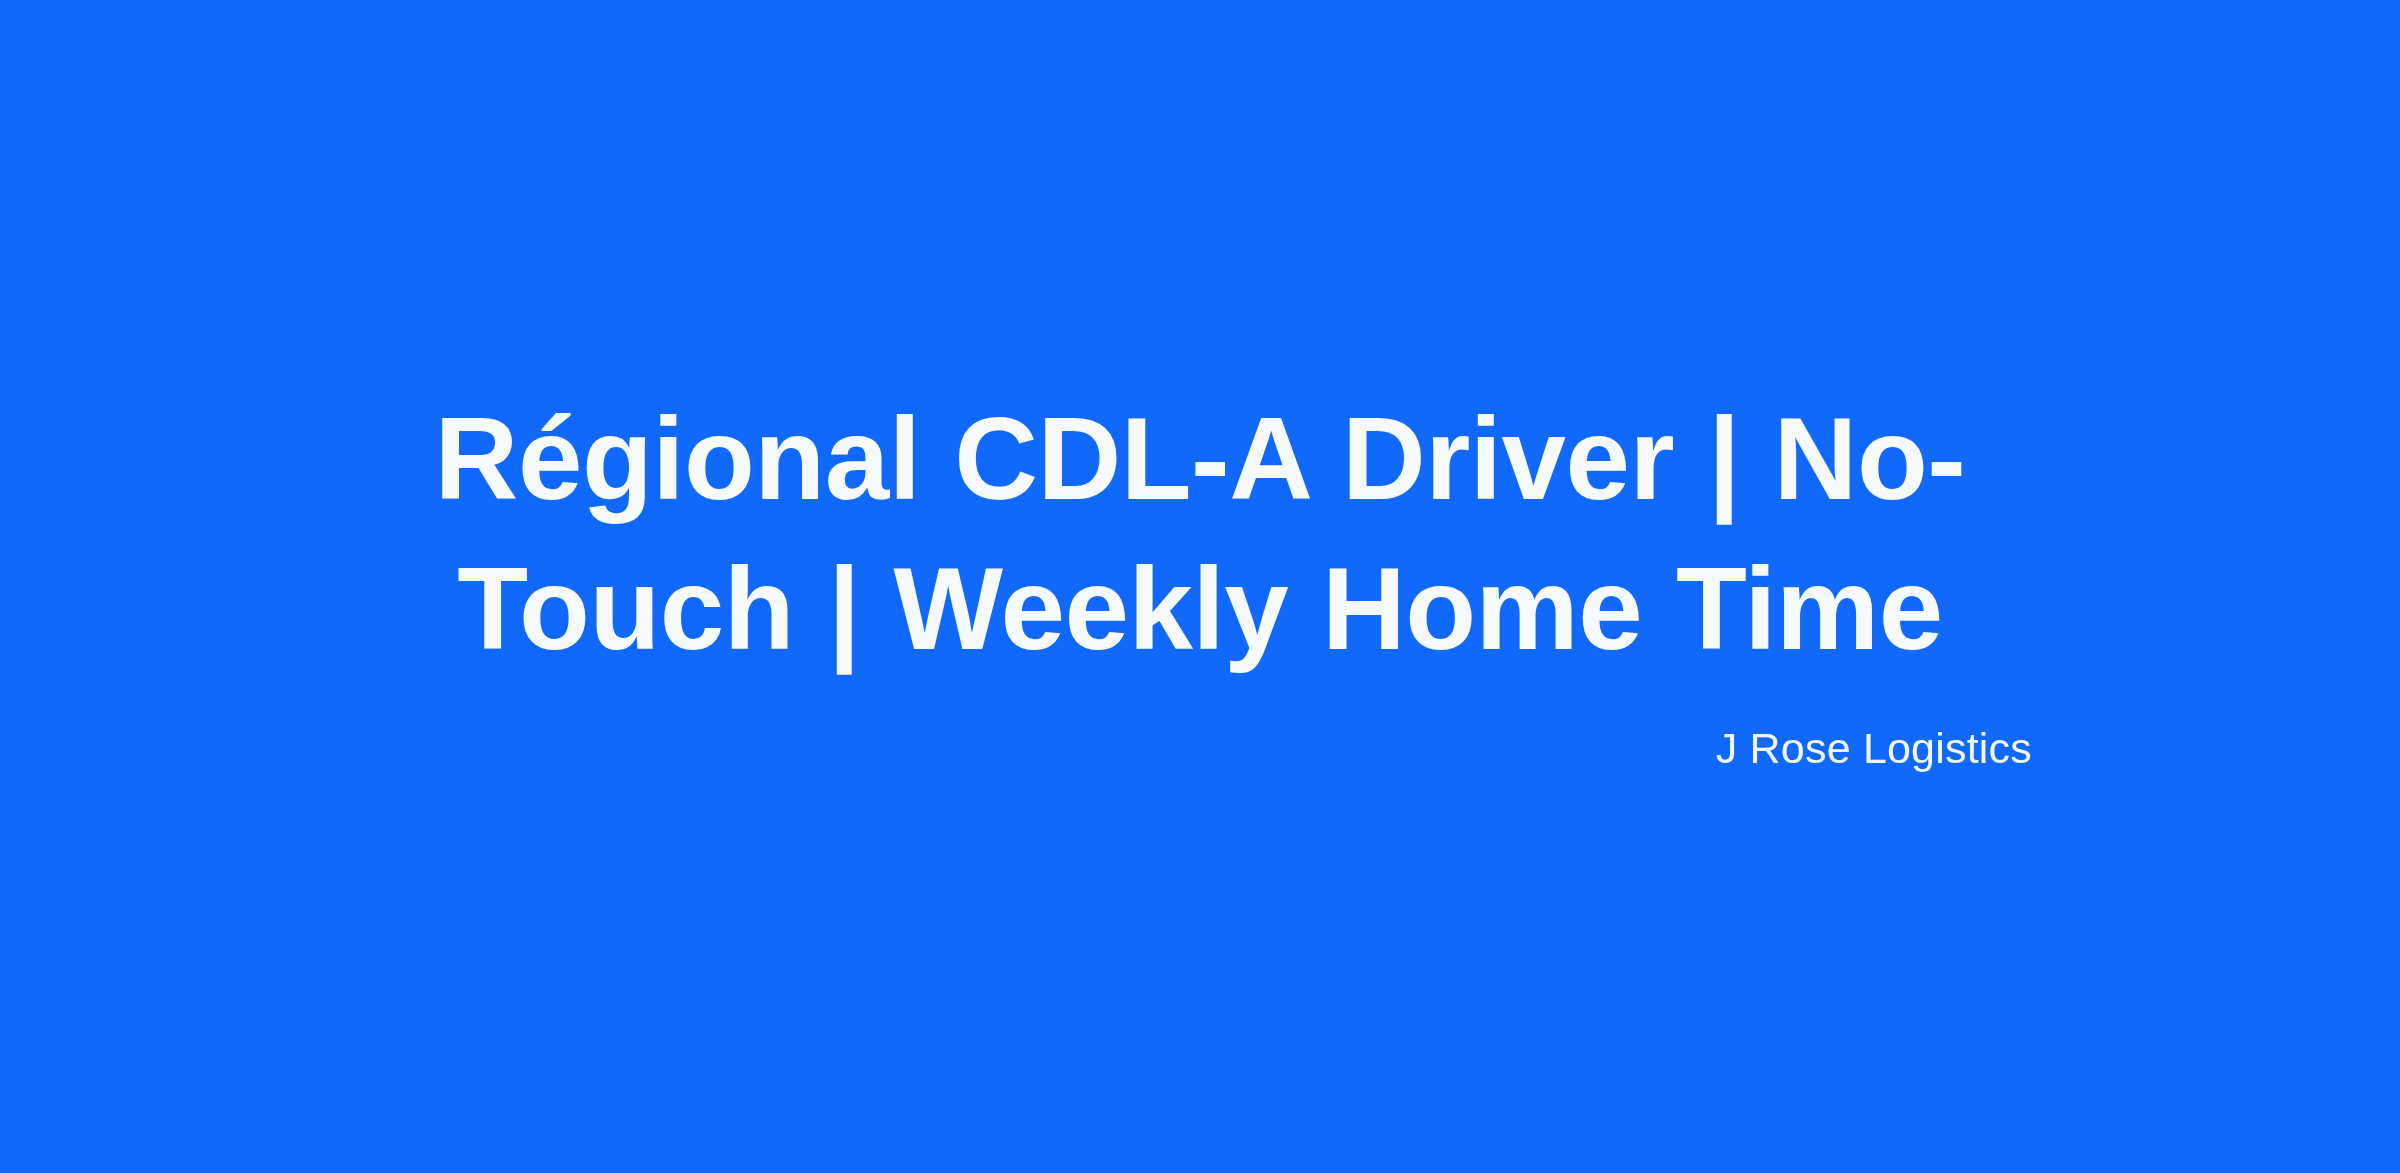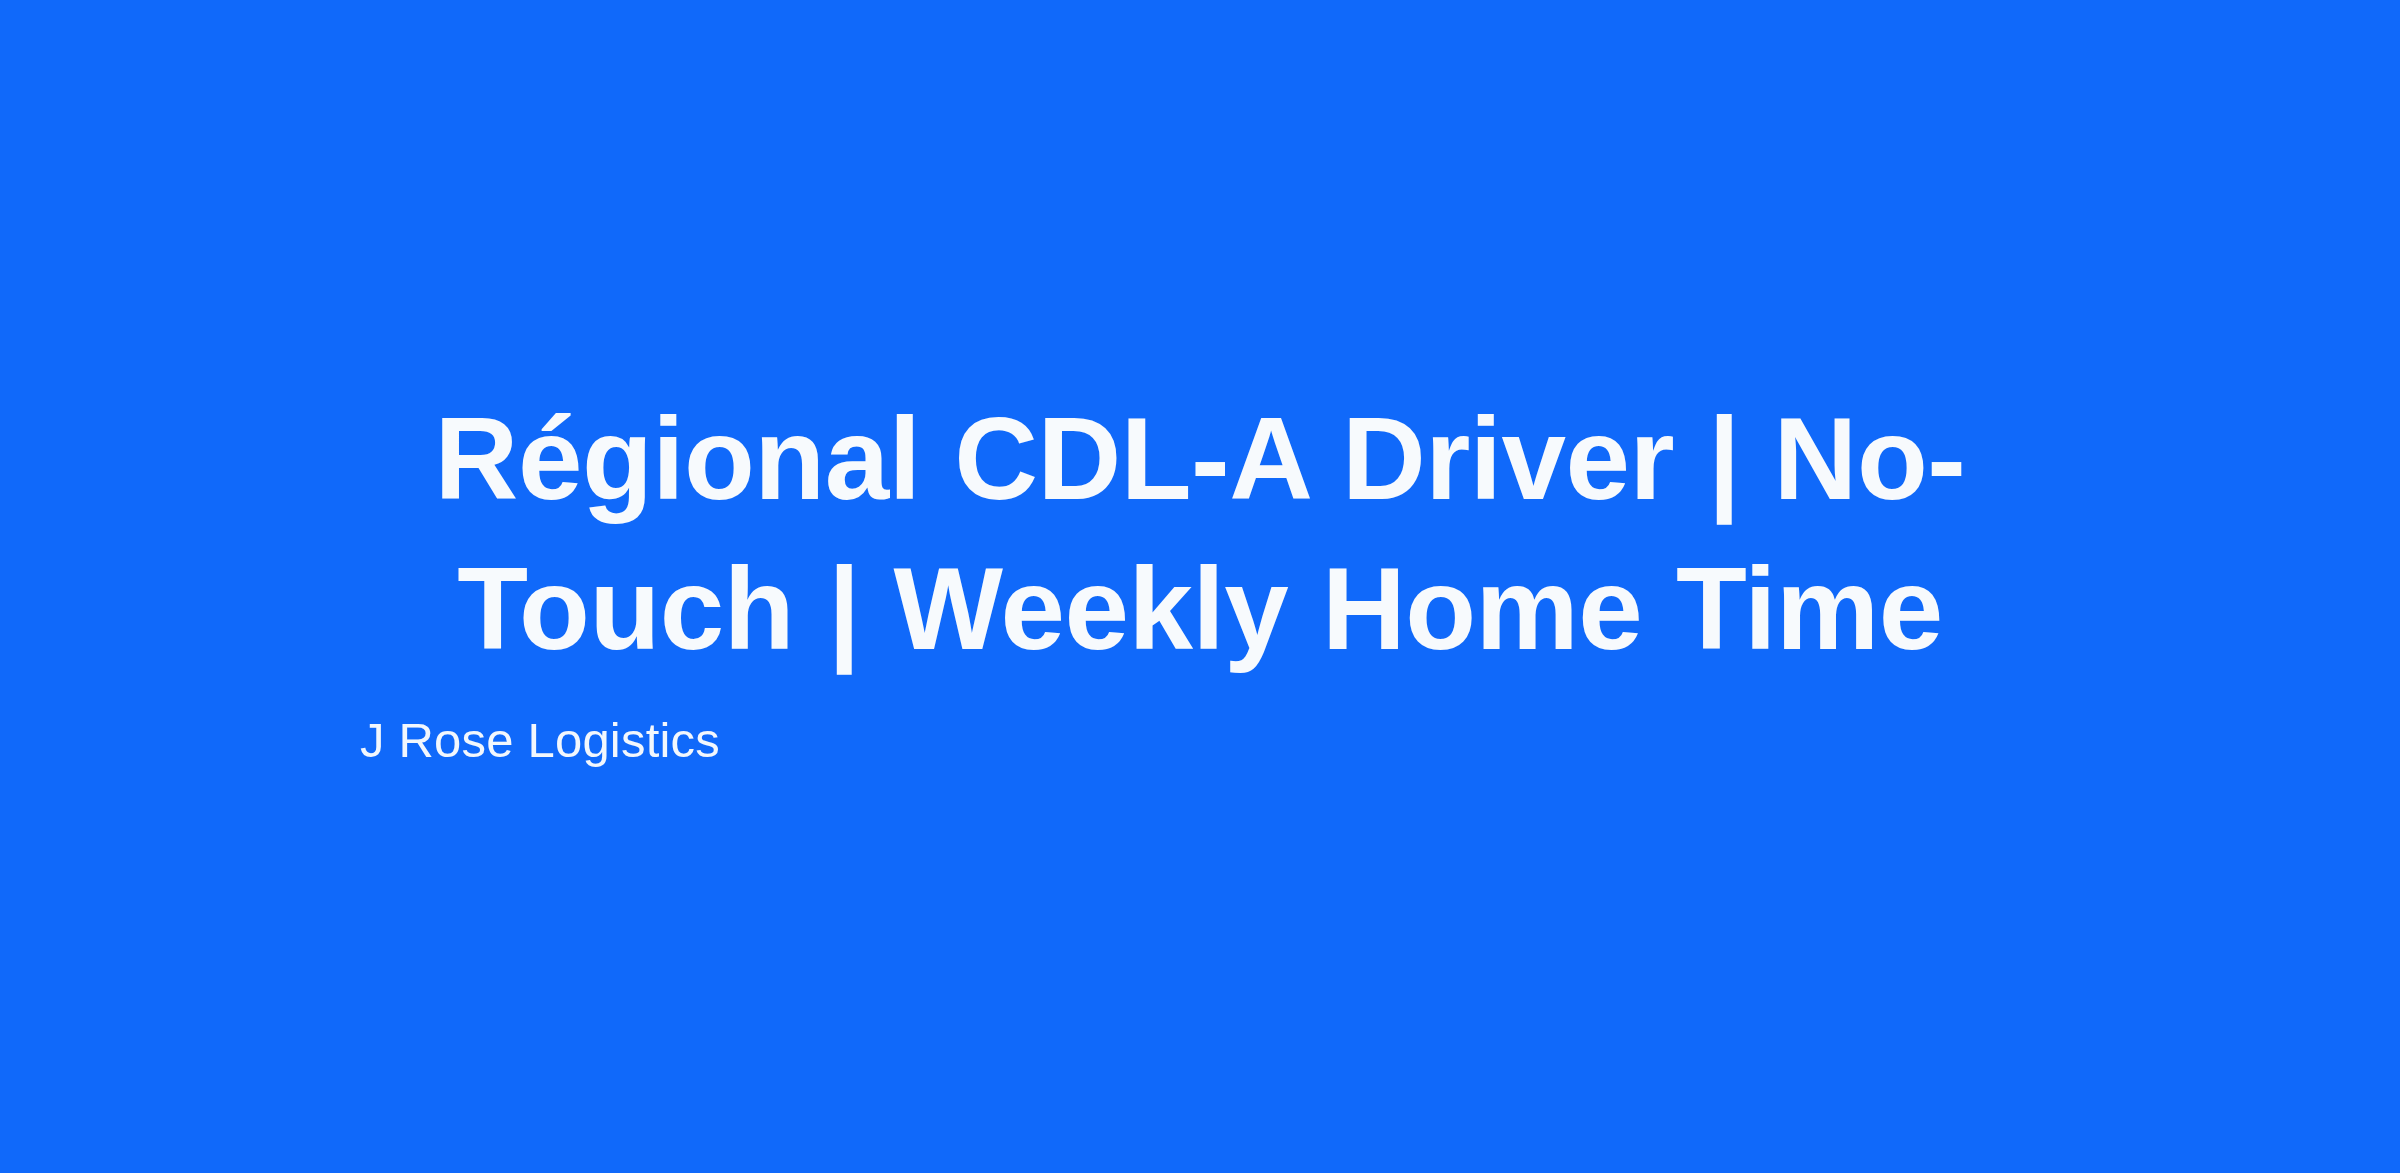--- a/index.html
+++ b/index.html
@@ -43,28 +43,28 @@
     font-size: 116px;
     line-height: 150px;
     font-weight: 700;
     letter-spacing: -0.5px;
     color: #f7fafd;
     text-align: center;
     word-spacing: 2px;
   }
 
   .hero-subtitle {
-    margin: 0;
+    margin: 8px;
     padding-top: 26px;
     font-family: "Liberation Sans", sans-serif;
-    font-size: 49px;
+    font-size: 43px;
     line-height: 60px;
     font-weight: 400;
     color: #f2f7fd;
-    text-align: left;
+    text-align: right;
     letter-spacing: 0.2px;
   }
 </style>
 </head>
 <body style="background: rgb(16, 105, 250);">
 
 <div class="slide" style="background: rgb(16, 105, 250);">
 
   <div class="content-block">
 

